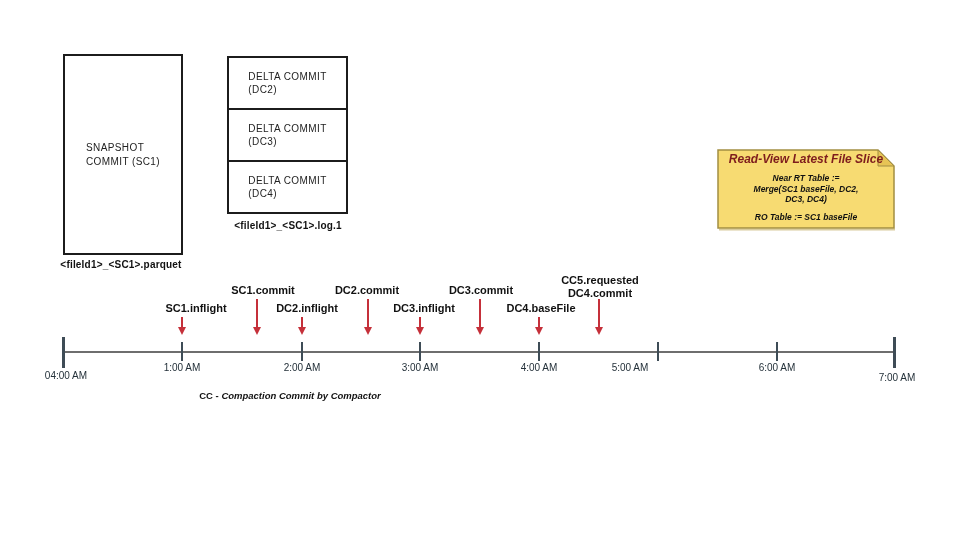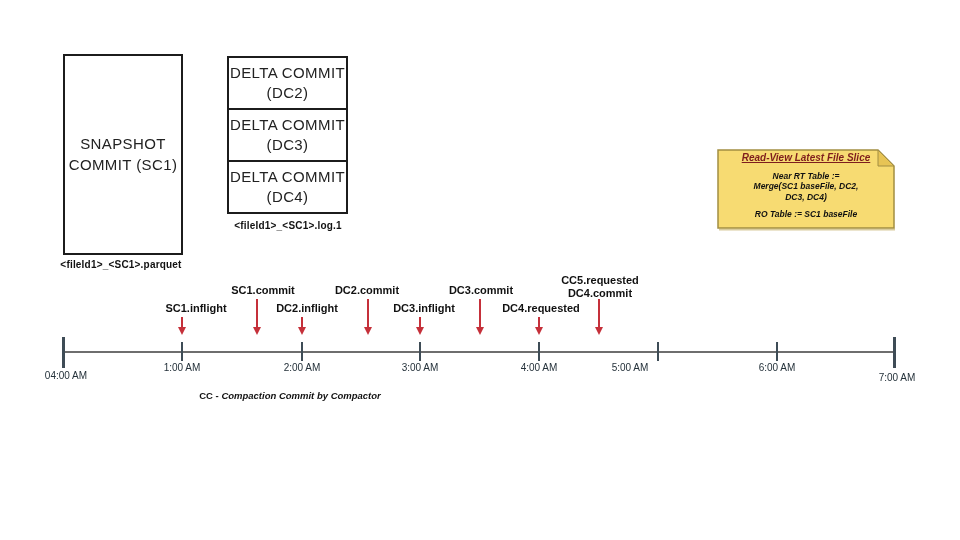--- a/index.html
+++ b/index.html
@@ -19,22 +19,21 @@
     position: absolute;
     border: 2px solid #1c1c1c;
     background: #ffffff;
     box-sizing: border-box;
   }
   .snapshot-box {
     left: 63px; top: 54px; width: 120px; height: 201px;
     display: flex; align-items: center; justify-content: center;
   }
   .box-text {
-    text-align: center;
-    font-size: 15px;
+    font-size: 10px;
     letter-spacing: .4px;
     line-height: 1.35;
     color: #222;
   }
   .delta-stack {
     left: 227px; top: 56px; width: 121px; height: 158px;
     display: flex; flex-direction: column;
   }
   .delta-cell {
     flex: 1;
@@ -60,22 +59,21 @@
     left: 718px; top: 152px; width: 176px;
     text-align: center;
     font-size: 8.5px;
     font-weight: 700;
     font-style: italic;
     line-height: 1.25;
     color: #111;
   }
   .note-title {
     color: #7E1D1D;
-    text-decoration: underline;
-    font-size: 10px;
+    font-size: 12px;
     margin-bottom: 6px;
   }
   .note-gap { height: 7px; }
 
   
   .tl-line { left: 63px; top: 351px; width: 832px; height: 2px; background: #6e6e6e; }
   .tl-end-tick { top: 337px; width: 3px; height: 31px; background: #3E4C56; }
   .tl-tick { top: 342px; width: 2px; height: 19px; background: #3E4C56; }
   .tl-hour-label {
     position: absolute;
@@ -204,21 +202,21 @@
   <div class="arrow-head" style="left:364px;"></div>
 
   <div class="evt-label" style="left:424px; top:302px;">DC3.inflight</div>
   <div class="abs arrow-shaft shaft-inflight" style="left:419px;"></div>
   <div class="arrow-head" style="left:416px;"></div>
 
   <div class="evt-label" style="left:481px; top:284px;">DC3.commit</div>
   <div class="abs arrow-shaft shaft-commit" style="left:479px;"></div>
   <div class="arrow-head" style="left:476px;"></div>
 
-  <div class="evt-label" style="left:541px; top:302px;">DC4.requested</div>
+  <div class="evt-label" style="left:541px; top:302px;">DC4.baseFile</div>
   <div class="abs arrow-shaft shaft-inflight" style="left:538px;"></div>
   <div class="arrow-head" style="left:535px;"></div>
 
   <div class="evt-label" style="left:600px; top:274px;">
     <div>CC5.requested</div>
     <div>DC4.commit</div>
   </div>
   <div class="abs arrow-shaft shaft-commit" style="left:598px;"></div>
   <div class="arrow-head" style="left:595px;"></div>
 

